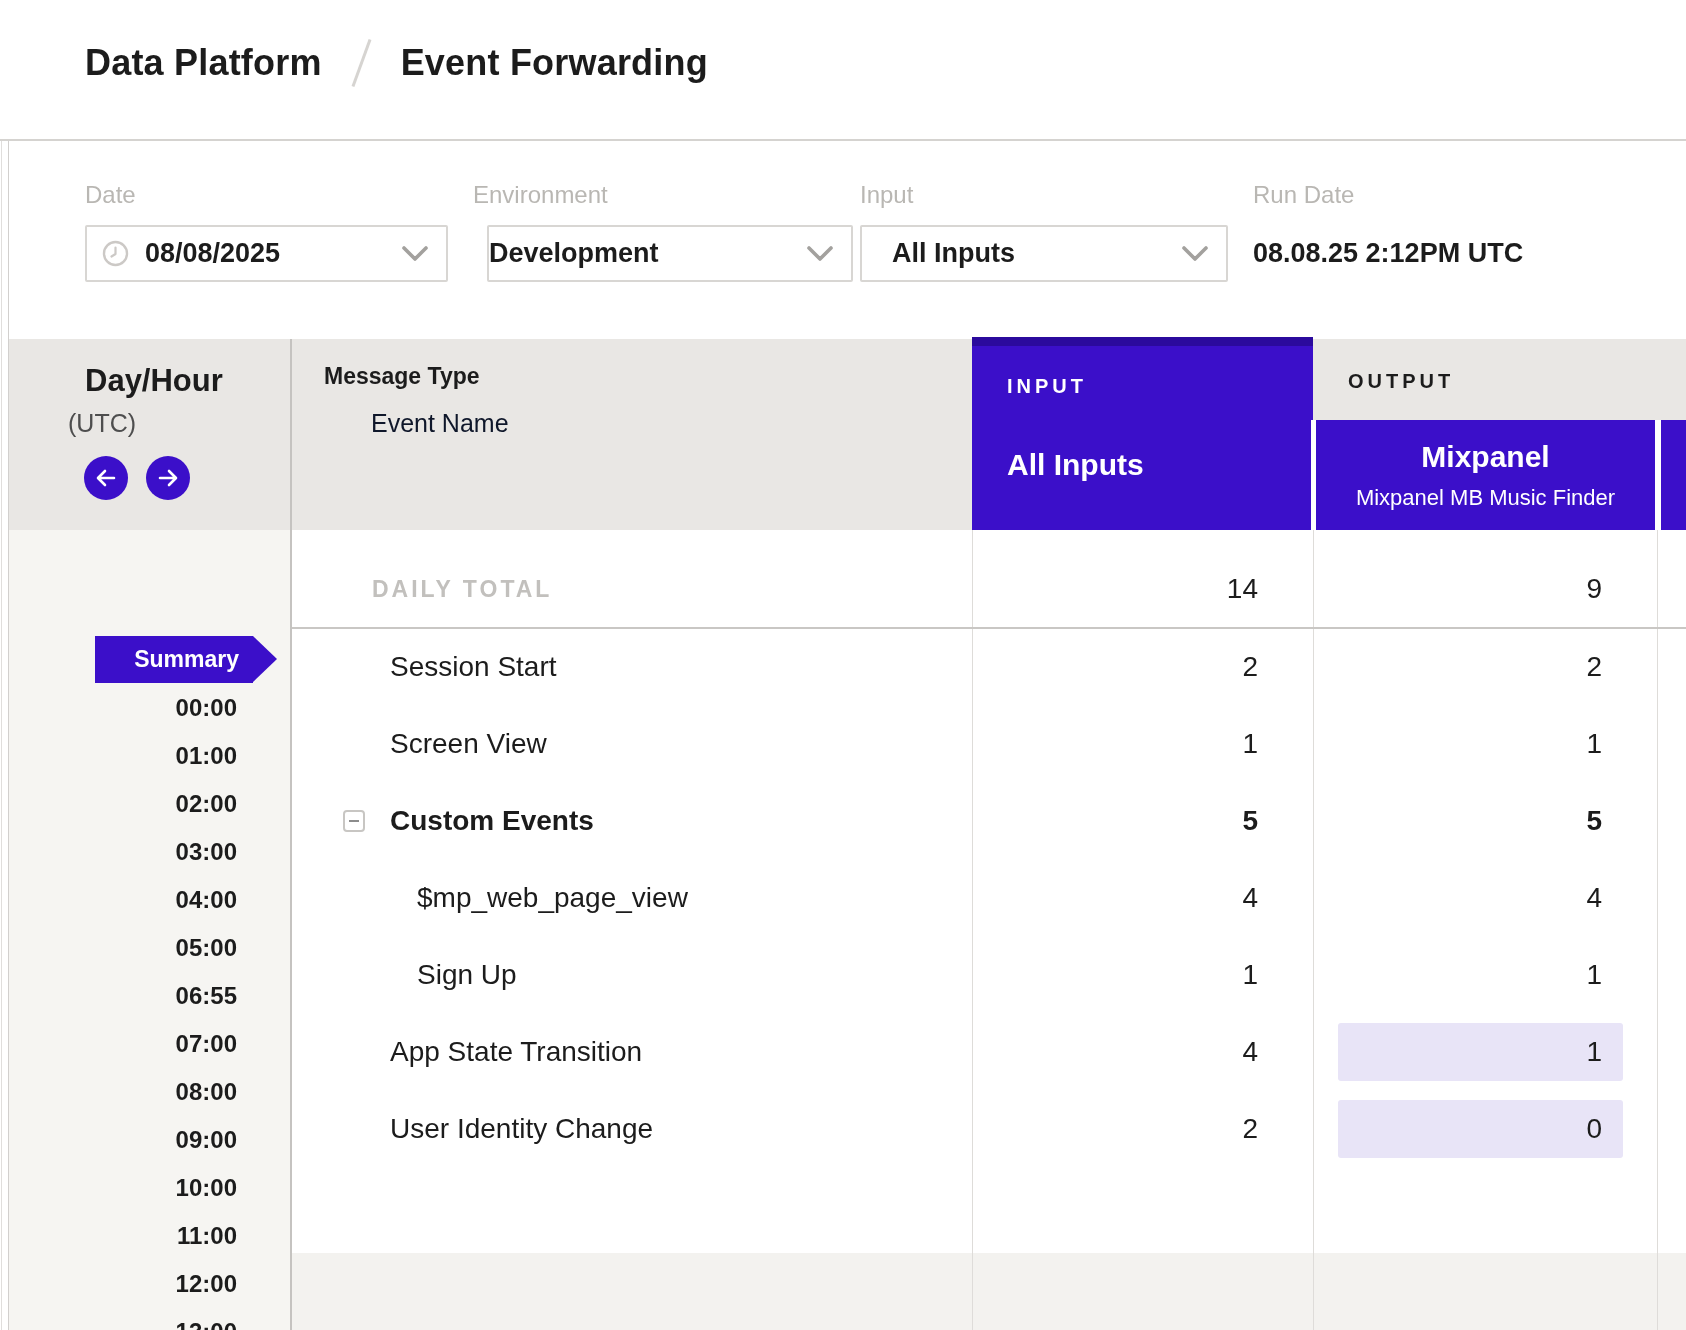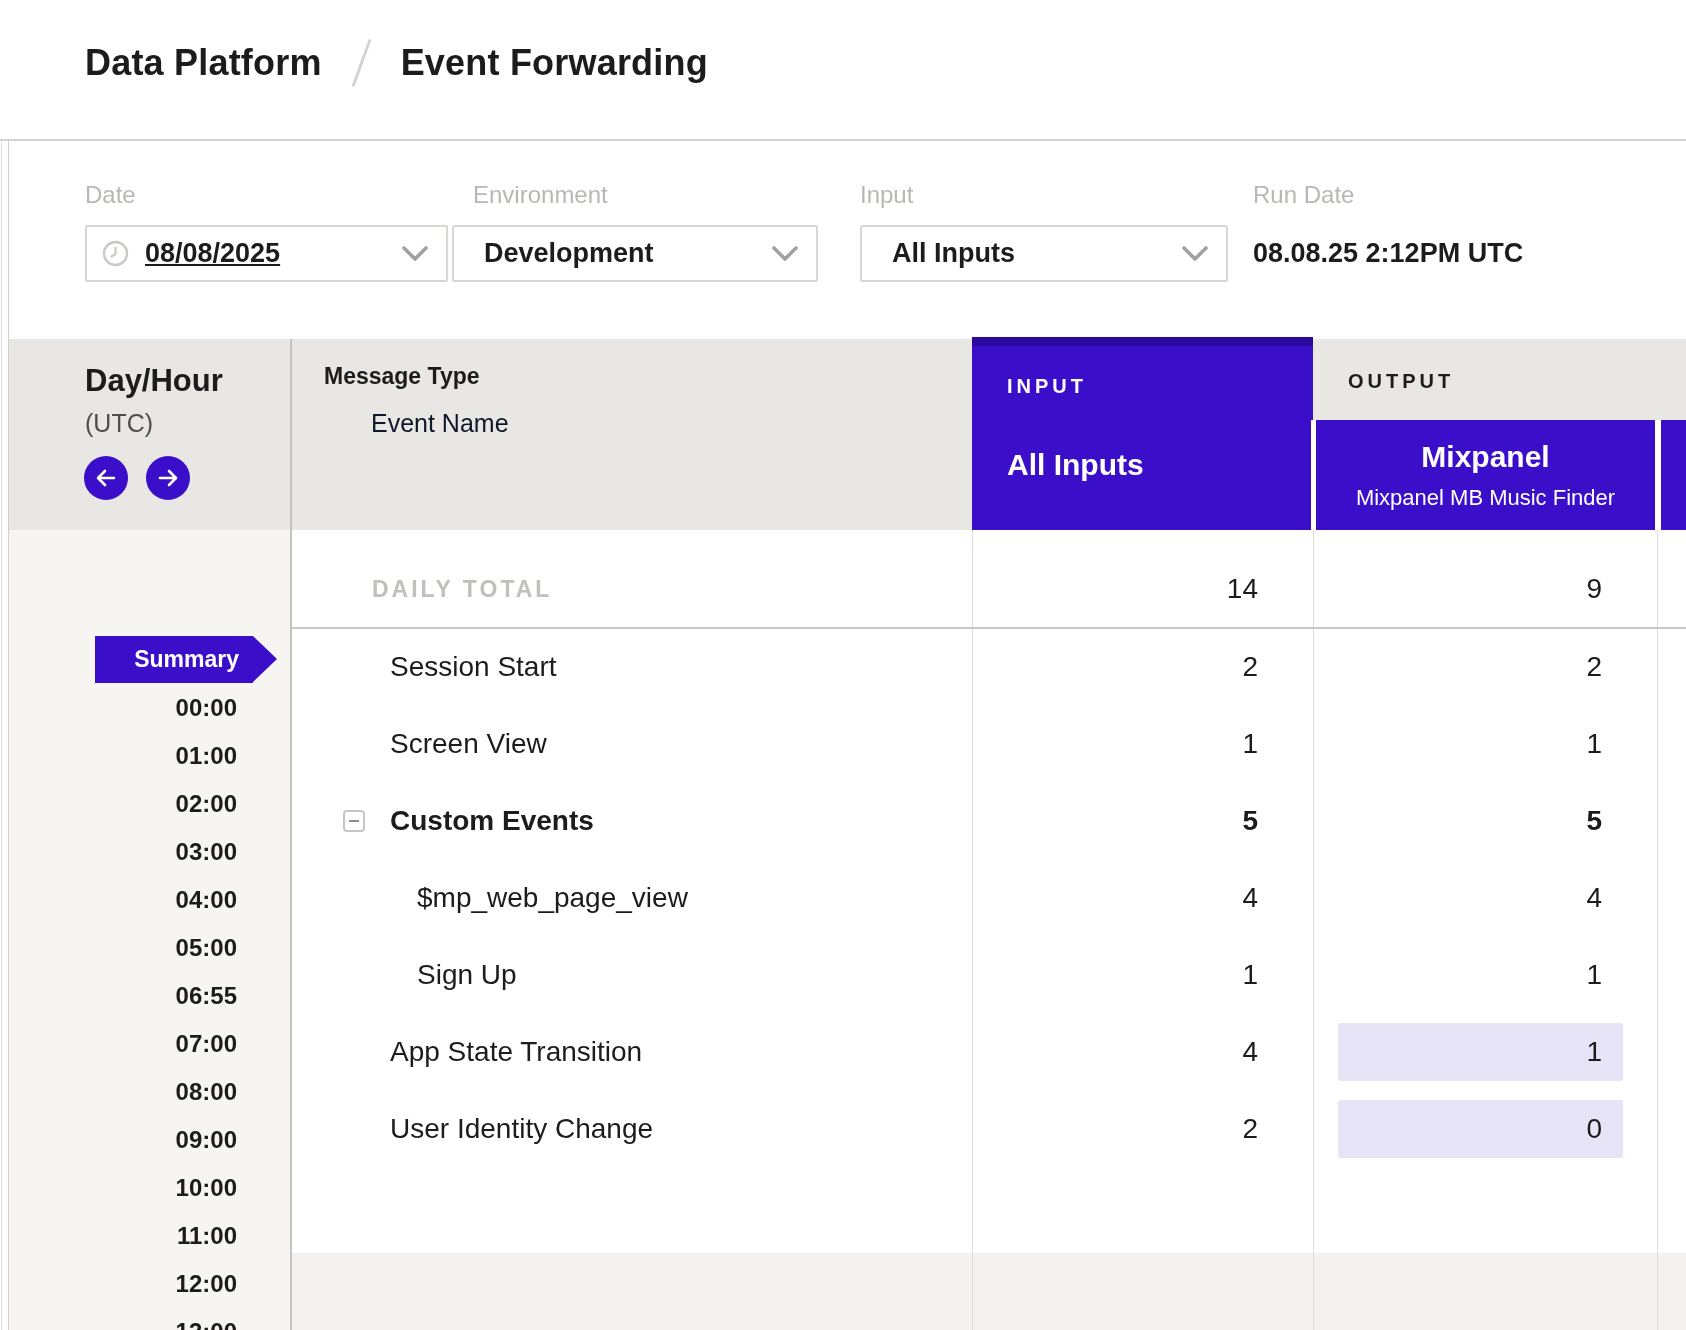--- a/index.html
+++ b/index.html
@@ -27,31 +27,31 @@
   .topbar{left:0;top:0;right:0;height:139px;background:#fff;border-bottom:2px solid #d5d3d0;}
   .breadcrumb{left:85px;top:0;height:139px;display:flex;align-items:center;padding-bottom:14px;box-sizing:border-box;}
   .crumb{font-size:36px;font-weight:700;color:#1c1c1c;letter-spacing:0.2px;}
   .crumb-sep{width:3px;height:50px;background:#d6d4d1;transform:rotate(20deg);margin:0 38px;}
 
   
   .flabel{top:181px;font-size:24px;color:var(--muted_label,#b9b7b3);}
   .fl-date{left:85px;} .fl-env{left:473px;} .fl-input{left:860px;} .fl-run{left:1253px;}
   .fbox{top:225px;height:57px;border:2px solid #d8d6d3;border-radius:2px;background:#fff;
         display:flex;align-items:center;box-sizing:border-box;cursor:pointer;}
-  .fb-date{left:85px;width:363px;padding-left:15px;text-decoration:underline;}
-  .fb-env{left:452px;width:366px;padding-left:30px;text-align:center;}
+  .fb-date{left:85px;width:363px;padding-left:15px;}
+  .fb-env{left:487px;width:366px;text-align:center;}
   .fb-input{left:860px;width:368px;padding-left:30px;}
   .fval{font-size:27px;font-weight:700;color:#1c1c1c;}
   .fb-date .fval{margin-left:16px;}
   .chev{margin-left:auto;margin-right:18px;display:flex;align-items:center;}
   .run-val{left:1253px;top:225px;height:57px;display:flex;align-items:center;font-size:27px;font-weight:700;}
 
   
   .dh-title{left:85px;top:363px;font-size:31px;font-weight:700;}
-  .dh-sub{left:85px;top:409px;font-size:25px;color:#4e4e4e;}
+  .dh-sub{left:68px;top:409px;font-size:25px;color:#4e4e4e;}
   .daynav{left:84px;top:456px;display:flex;gap:18px;}
   .navbtn{width:44px;height:44px;border-radius:50%;background:var(--accent,#3b0fc9);border:none;
           display:flex;align-items:center;justify-content:center;cursor:pointer;padding:0;}
   .mt-title{left:324px;top:363px;font-size:23px;font-weight:700;}
   .mt-sub{left:371px;top:409px;font-size:25px;color:#0f172a;}
 
   .input-box{left:972px;top:337px;width:341px;height:193px;background:var(--accent,#3b0fc9);
              border-top:9px solid var(--accent_dark,#2b0a9d);box-sizing:border-box;
              padding:29px 0 0 35px;cursor:pointer;}
   .in-head{font-size:20px;letter-spacing:4px;font-weight:700;color:#fff;}

